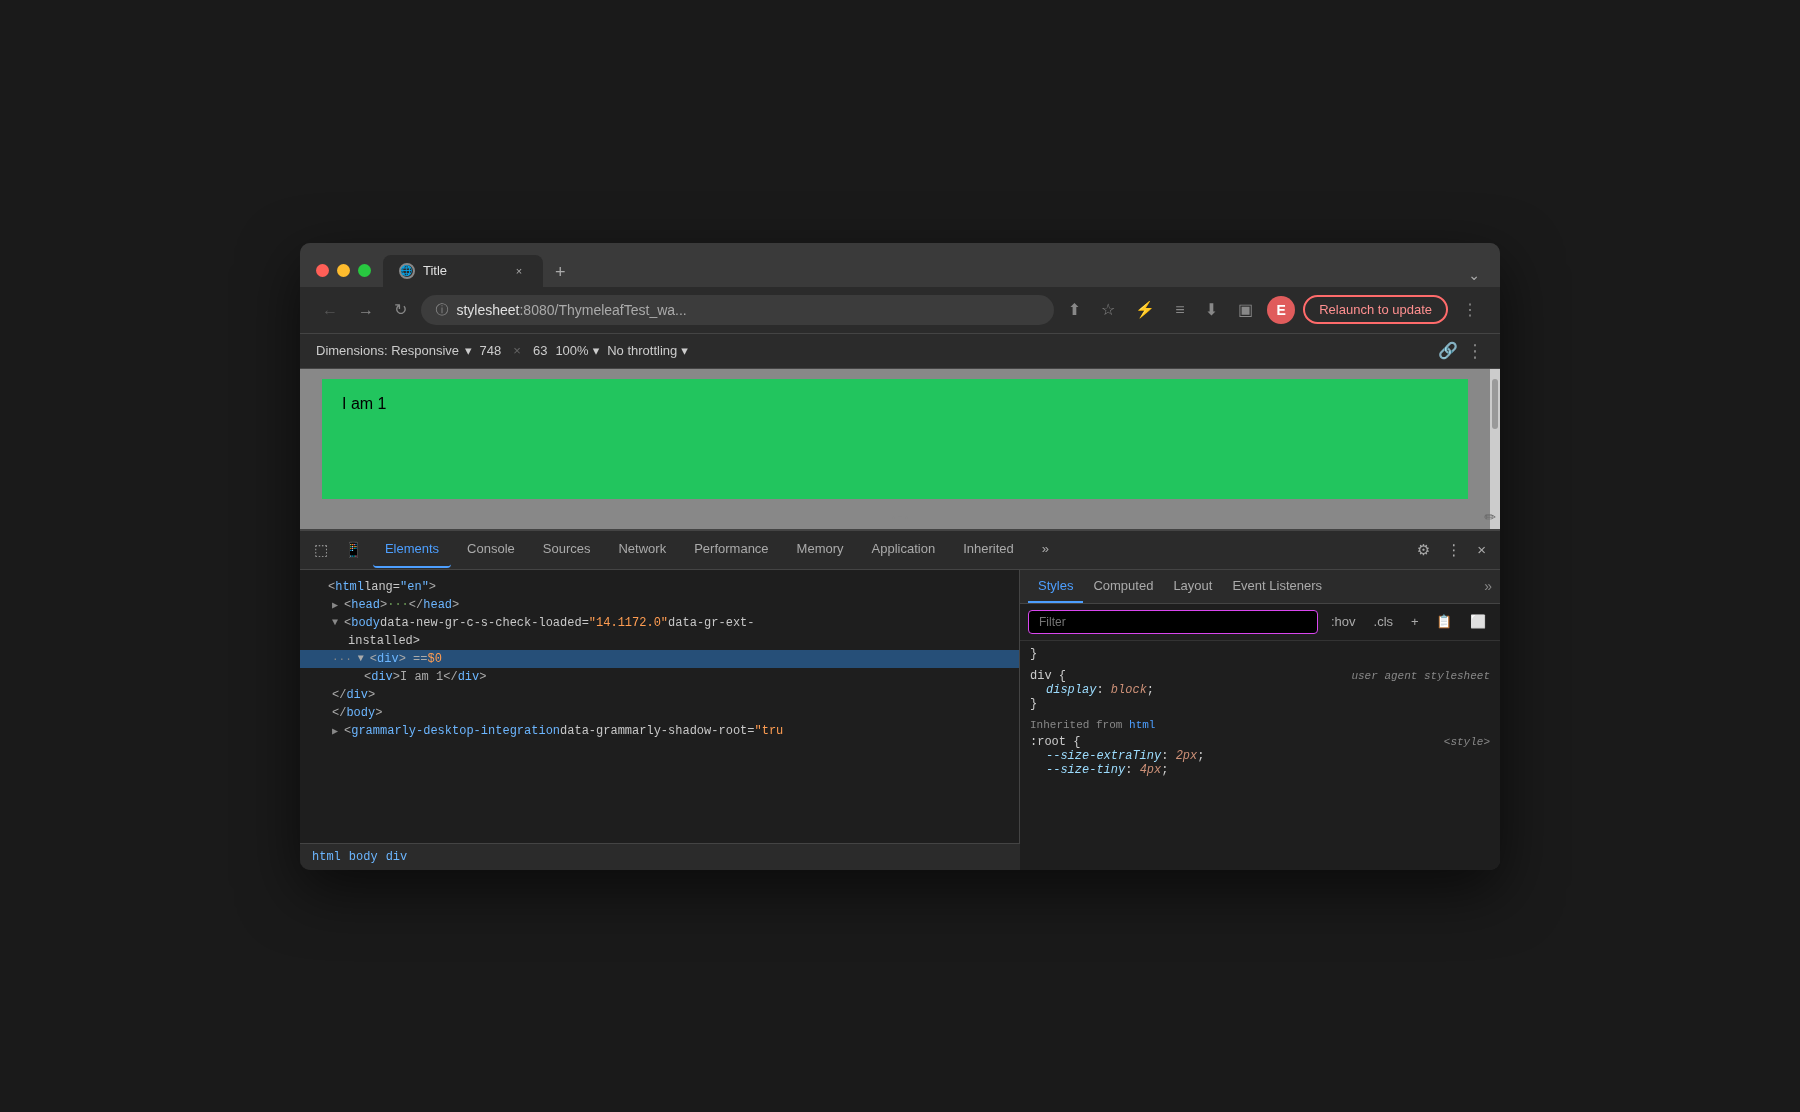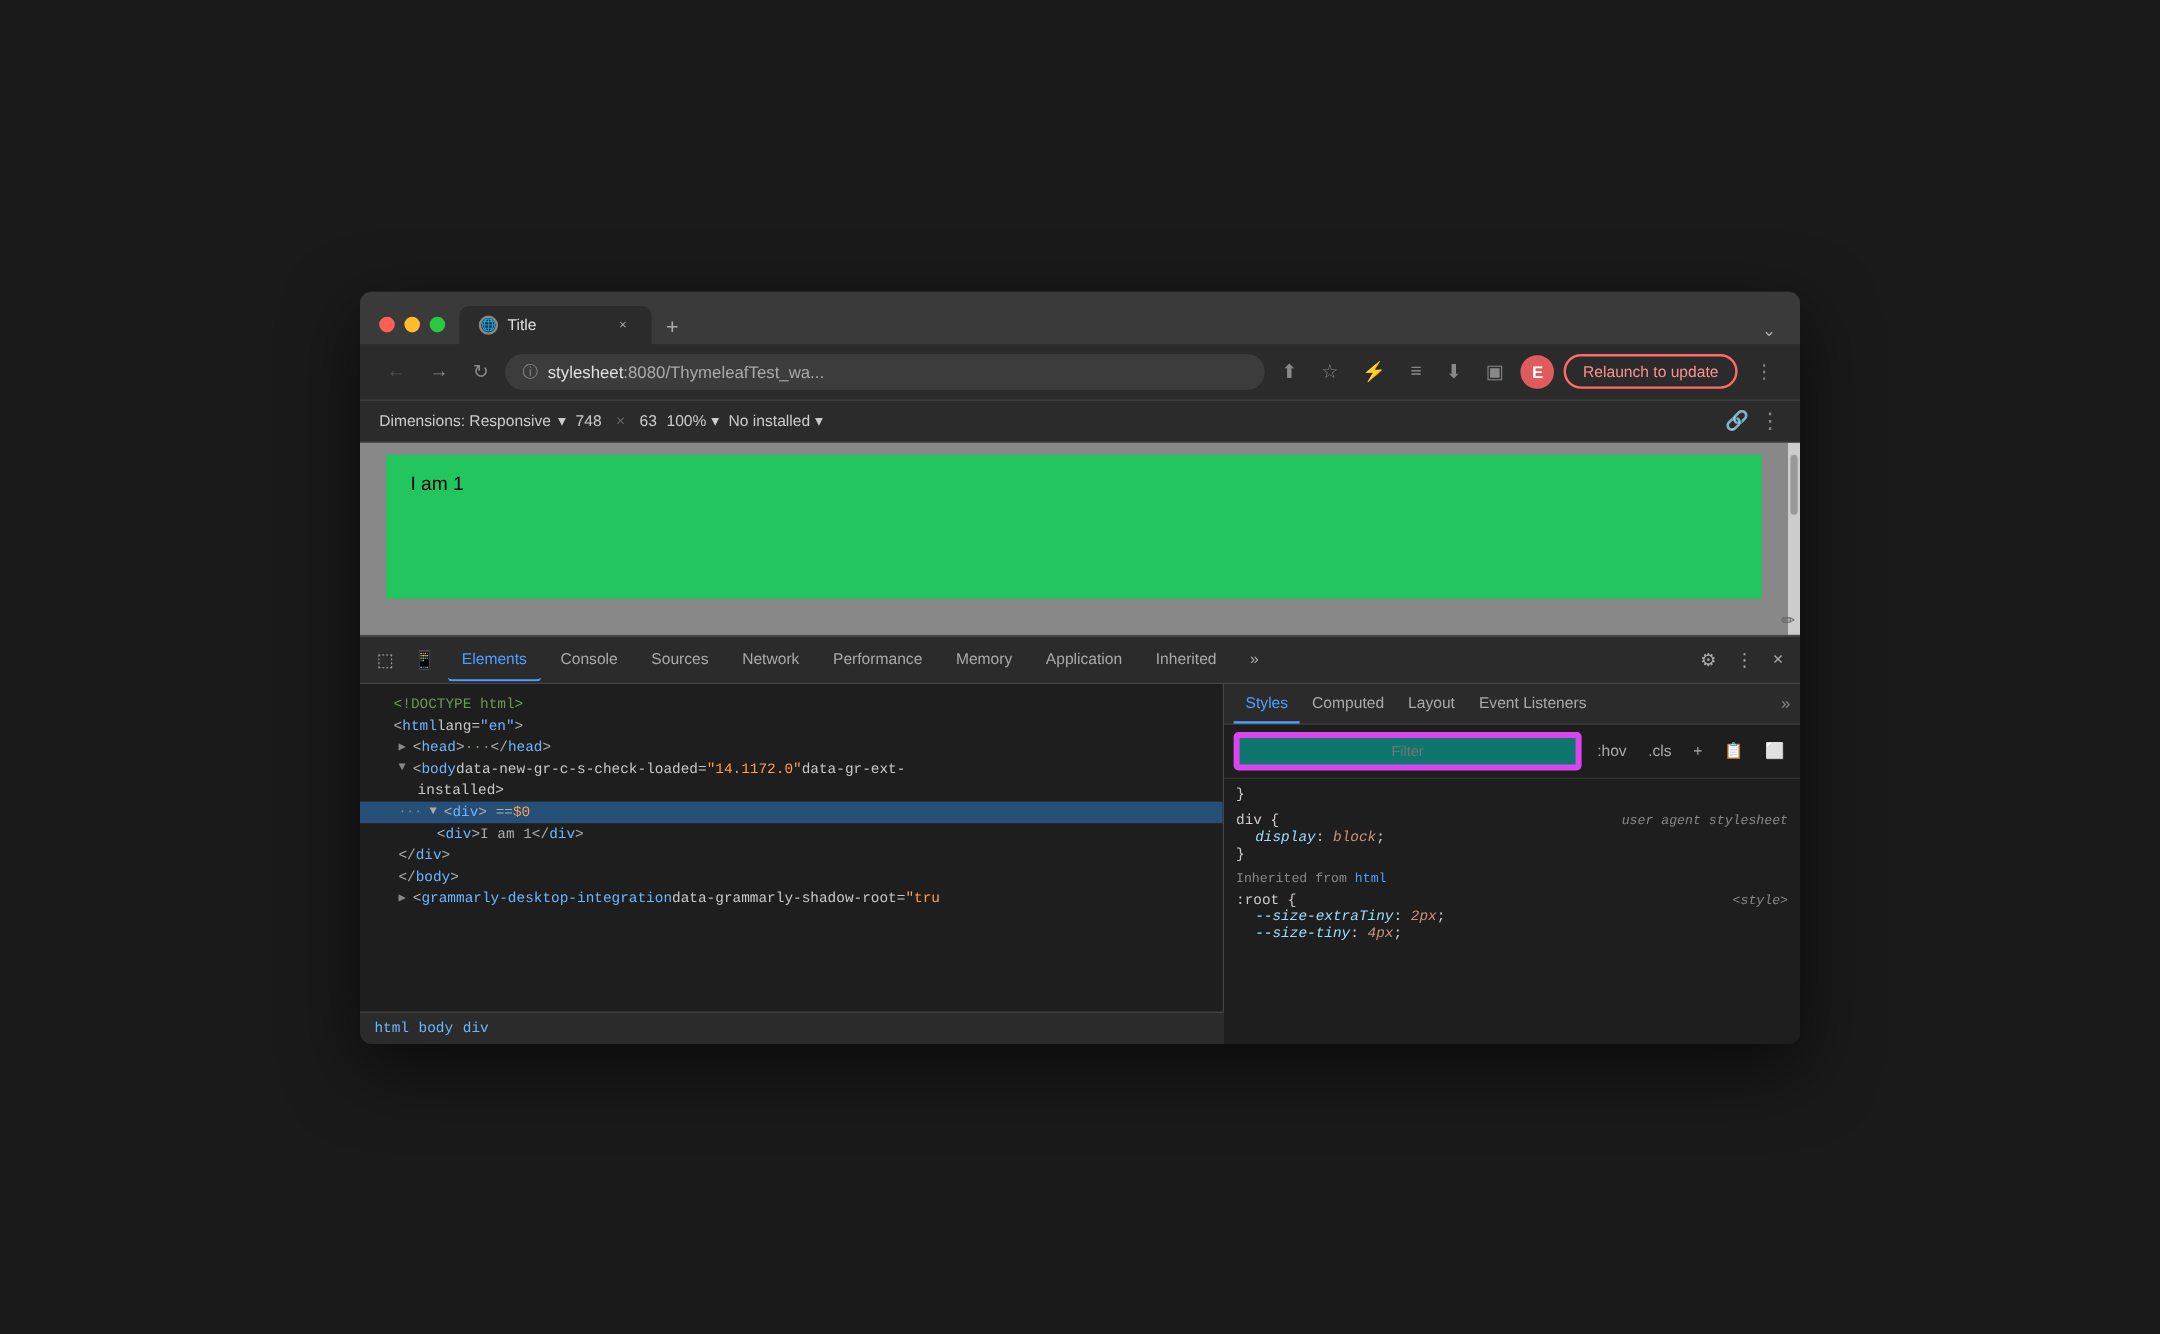--- a/index.html
+++ b/index.html
@@ -368,27 +368,26 @@
     .styles-filter-bar {
       background: #1e1e1e;
       padding: 6px 8px;
       display: flex;
       align-items: center;
       gap: 8px;
       border-bottom: 1px solid #333;
     }
     .filter-input {
       flex: 1;
-      background: #0f766e;
-      border: 5px solid #d946ef;
+      background: #000000;
+      border: 1px solid #d946ef;
       border-radius: 4px;
       padding: 4px 10px;
       color: #ccc;
       font-size: 12px;
-      text-align: center;
     }
     .filter-btn {
       background: transparent;
       border: none;
       color: #aaa;
       font-size: 13px;
       cursor: pointer;
       padding: 3px 5px;
       border-radius: 3px;
     }
@@ -473,21 +472,21 @@
       <span>▾</span>
     </div>
     <span>748</span>
     <span class="dim-x">×</span>
     <span>63</span>
     <div class="percent-select">
       <span>100%</span>
       <span>▾</span>
     </div>
     <div class="throttle-select">
-      <span>No installed</span>
+      <span>No throttling</span>
       <span>▾</span>
     </div>
     <span class="toolbar-icon">🔗</span>
     <span class="toolbar-more">⋮</span>
   </div>
 
   <div class="viewport">
     <div style="position:relative; height:100%; background: #888; display:flex; align-items:flex-start;">
       <div style="flex:1; padding: 10px 12px 0;">
         <div class="page-content-area">
@@ -521,25 +520,20 @@
         <button class="devtools-icon-btn">⋮</button>
         <button class="devtools-icon-btn">×</button>
       </div>
     </div>
 
     <div class="devtools-body">
 
       <div class="devtools-body-left">
         <div class="dom-panel">
 
-          <div class="dom-row">
-            <span class="dom-indent"></span>
-            <span class="dom-triangle"></span>
-            <span class="tag-comment">&lt;!DOCTYPE html&gt;</span>
-          </div>
 
           <div class="dom-row">
             <span class="dom-indent"></span>
             <span class="dom-triangle"></span>
             <span class="tag-bracket">&lt;</span>
               <span class="tag-name">html</span>
               <span class="tag-attr-name"> lang=</span>
               <span class="tag-attr-value-blue">"en"</span>
               <span class="tag-bracket">&gt;</span>
           </div>

